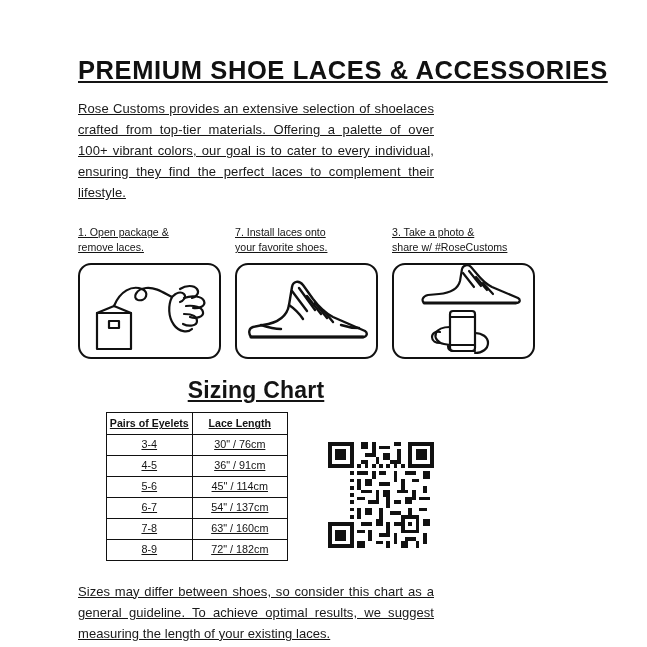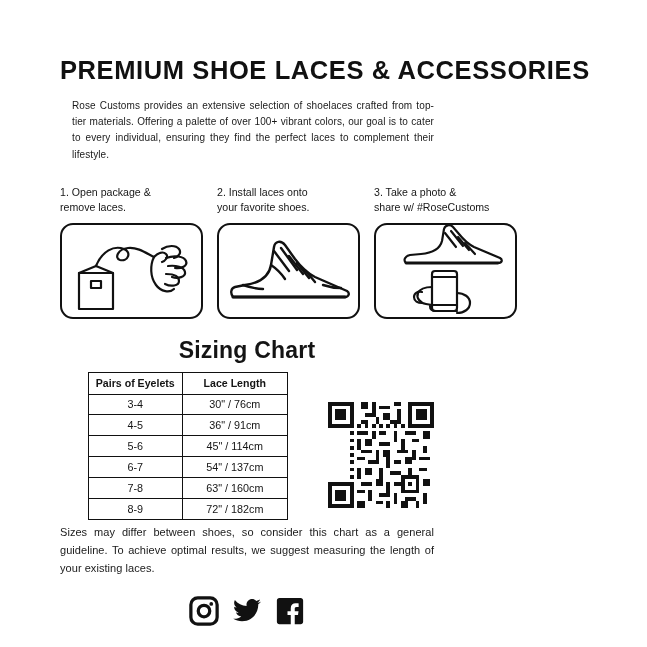--- a/index.html
+++ b/index.html
@@ -12,38 +12,39 @@
     height: 647px;
     font-family: "Liberation Sans", sans-serif;
     color: #141414;
     overflow: hidden;
     position: relative;
   }
   .page {
     width: 518px;
     height: 647px;
     box-sizing: border-box;
-    padding: 56px 84px 0 60px;
+    padding: 56px 84px 0 78px;
     position: relative;
+    text-decoration: underline;
   }
   .title {
     font-size: 25.5px;
     font-weight: bold;
     letter-spacing: 0.6px;
     color: #111;
     margin: 0 0 14px 0;
     line-height: 1.1;
     white-space: nowrap;
   }
   .intro {
-    font-size: 10px;
+    font-size: 13px;
     line-height: 1.62;
     color: #1a1a1a;
     text-align: justify;
-    margin: 0 0 22px 12px;
+    margin: 0 0 22px 0;
     letter-spacing: 0.1px;
   }
   .steps {
     display: flex;
     justify-content: flex-start;
     gap: 14px;
     margin-bottom: 18px;
   }
   .step {
     width: 143px;
@@ -96,23 +97,23 @@
     font-size: 10.6px;
     padding: 4px 2px;
   }
   table.sizing td.col1 { width: 96px; }
   table.sizing td.col2 { width: 110px; }
   .qr-wrap {
     margin-left: 22px;
     margin-top: 30px;
   }
   .footnote {
-    font-size: 11px;
+    font-size: 13px;
     line-height: 1.62;
-    margin-top: 4px;
+    margin-top: 20px;
     color: #1a1a1a;
     text-align: justify;
     letter-spacing: 0.05px;
   }
   .social {
     display: flex;
     justify-content: center;
     gap: 13px;
     margin-top: 18px;
     align-items: center;
@@ -149,21 +150,21 @@
             <path d="M104 33 C 112 30, 122 31, 124 36 C 126 41, 119 44, 113 43"></path>
             <path d="M106 41 C 114 40, 122 42, 123 47 C 124 52, 116 54, 110 52"></path>
             <path d="M104 49 C 111 49, 117 51, 117 56 C 117 61, 109 62, 103 59"></path>
             <path d="M92 32 C 88 40, 88 52, 94 60 C 99 67, 108 68, 112 64"></path>
           </g>
         </svg>
       </div>
     </div>
 
     <div class="step">
-      <div class="step-caption" style="white-space:pre-line;">2. Install laces onto
+      <div class="step-caption" style="white-space:pre-line;">7. Install laces onto
 your favorite shoes.</div>
       <div class="step-box">
         <svg width="139" height="92" viewBox="0 0 139 92">
           <g fill="none" stroke="#111" stroke-width="2.4" stroke-linecap="round" stroke-linejoin="round">
             <path d="M14 72 L126 72 C 130 72, 131 68, 128 66 L 96 52 C 88 48, 82 42, 76 34 L 66 20 C 62 15, 56 16, 55 22 L 52 40 C 50 52, 40 58, 26 60 L 16 62 C 12 63, 11 68, 14 72 Z"></path>
             <path d="M14 72 L126 72" stroke-width="3"></path>
             <path d="M55 26 L 70 46"></path>
             <path d="M62 23 L 78 45"></path>
             <path d="M70 31 L 84 49"></path>
             <path d="M78 38 L 90 53"></path>

